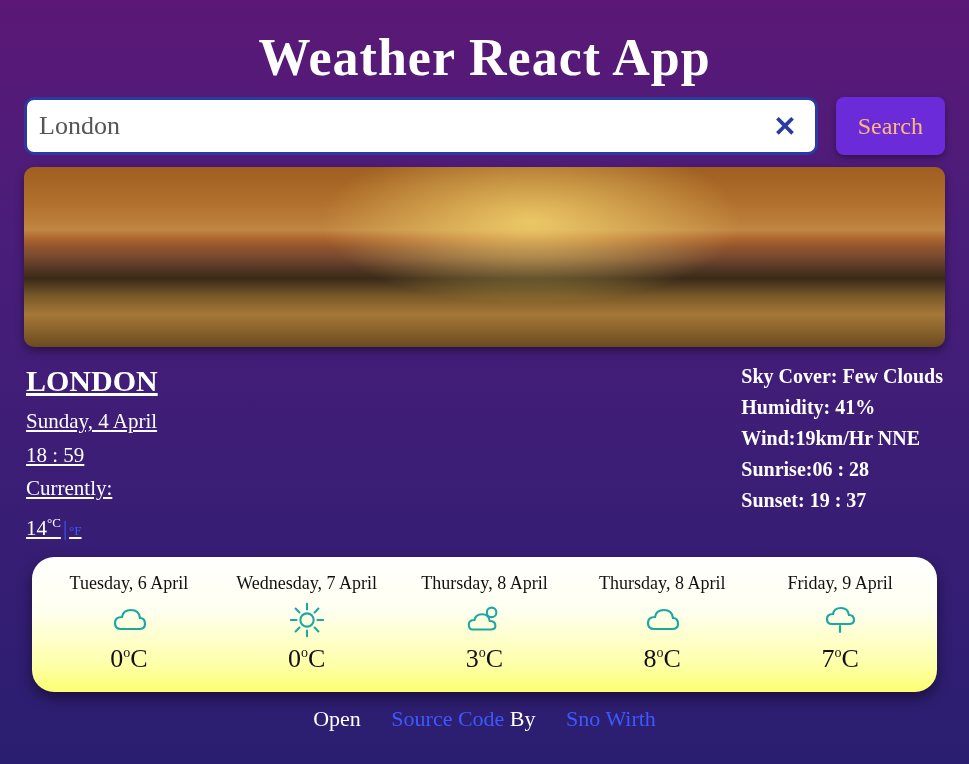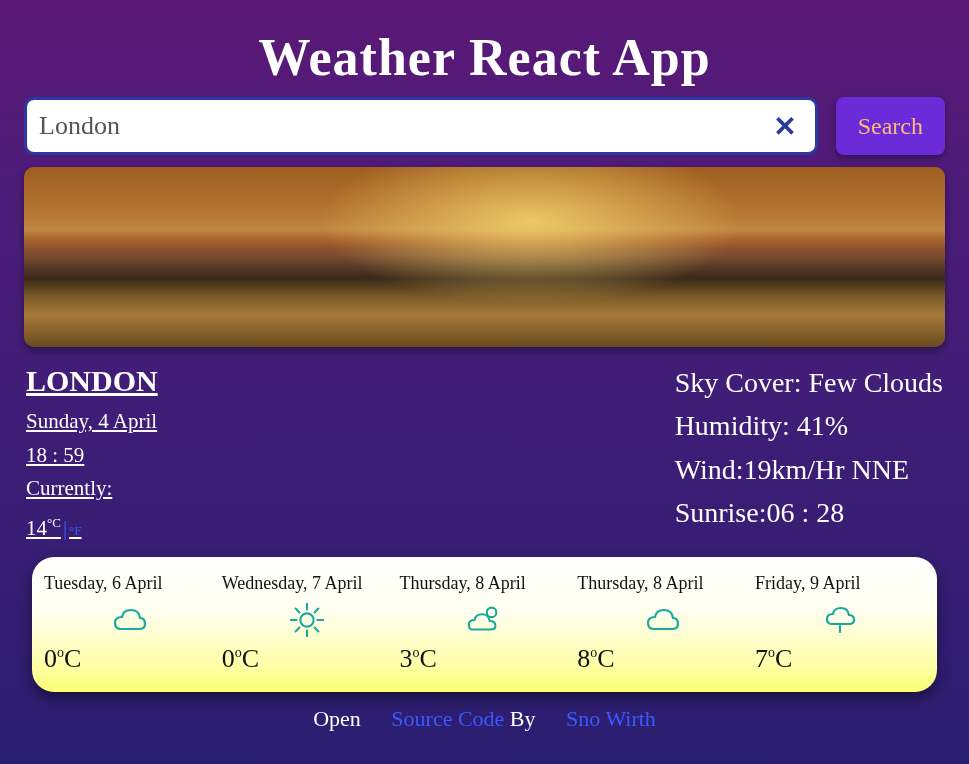--- a/index.html
+++ b/index.html
@@ -92,33 +92,34 @@
     margin-top: 10px;
     padding: 0 2px;
   }
   .left-info { font-size: 21px; line-height: 1.6; }
   .left-info .city { font-size: 30px; font-weight: bold; text-decoration: underline; }
   .left-info .line { text-decoration: underline; }
   .temp-line { text-decoration: underline; margin-top: 6px; }
   .temp-line .deg { font-size: 13px; vertical-align: super; text-decoration: none; }
   .temp-line .pipe { color: #3a5aff; text-decoration: none; margin: 0 2px; }
   .temp-line .f-link { color: #3a5aff; font-size: 13px; text-decoration: none; cursor: pointer; }
-  .right-info { font-size: 28px; line-height: 1.55; padding-top: 4px; }
+  .right-info { font-size: 20px; line-height: 1.55; padding-top: 4px; font-weight: bold; }
 
   .forecast {
     margin: 12px 8px 0 8px;
     background: linear-gradient(180deg, #ffffff 0%, #fffff0 40%, #feffa8 80%, #fbff70 100%);
     border-radius: 22px;
     display: flex;
     justify-content: space-around;
     padding: 16px 8px 18px 8px;
     box-shadow: 0 6px 14px rgba(0,0,0,.45);
     color: #111;
   }
   .fday {
+    text-align: center;
     font-family: Georgia, 'Times New Roman', serif;
     width: 170px;
   }
   .fday .label { font-size: 18px; margin-bottom: 6px; font-family: 'Brush Script MT', cursive; font-weight: 500; }
   .fday .icon { height: 40px; display: flex; align-items: center; justify-content: center; margin-bottom: 4px; }
   .fday .tmp { font-size: 26px; font-family: Georgia, serif; }
   .fday .tmp sup { font-size: 14px; }
 
   .footer {
     text-align: center;
@@ -155,20 +156,21 @@
       <div class="temp-line">
         <span>14</span><span class="deg">°C</span><span class="pipe">|</span><span class="f-link">°F</span>
       </div>
     </div>
 
     <div class="right-info">
       <div><span>Sky Cover:</span> <span>Few Clouds</span></div>
       <div><span>Humidity:</span> <span>41%</span></div>
       <div><span>Wind:</span><span>19km/Hr NNE</span></div>
       <div><span>Sunrise:</span><span>06 : 28</span></div>
+      <div><span>Sunset:</span> <span>19 : 37</span></div>
     </div>
   </div>
 
   <div class="forecast">
 
   <div class="fday">
         <div class="label">Tuesday, 6 April</div>
         <div class="icon">
           <svg width="40" height="34" viewBox="0 0 40 34" class="wicon">
             <path d="M12 26 Q6 26 6 20 Q6 14 13 14 Q14 7 22 7 Q30 7 31 15 Q36 15 36 21 Q36 26 30 26 Z"></path>

